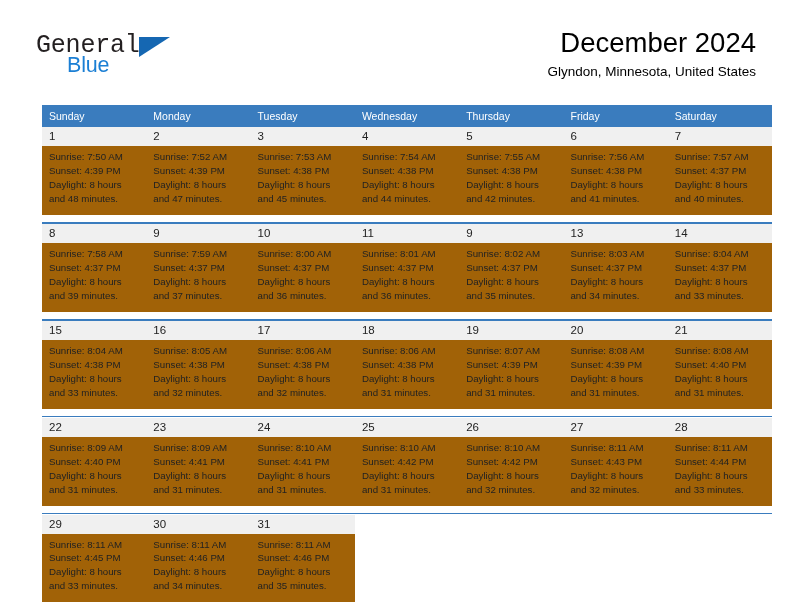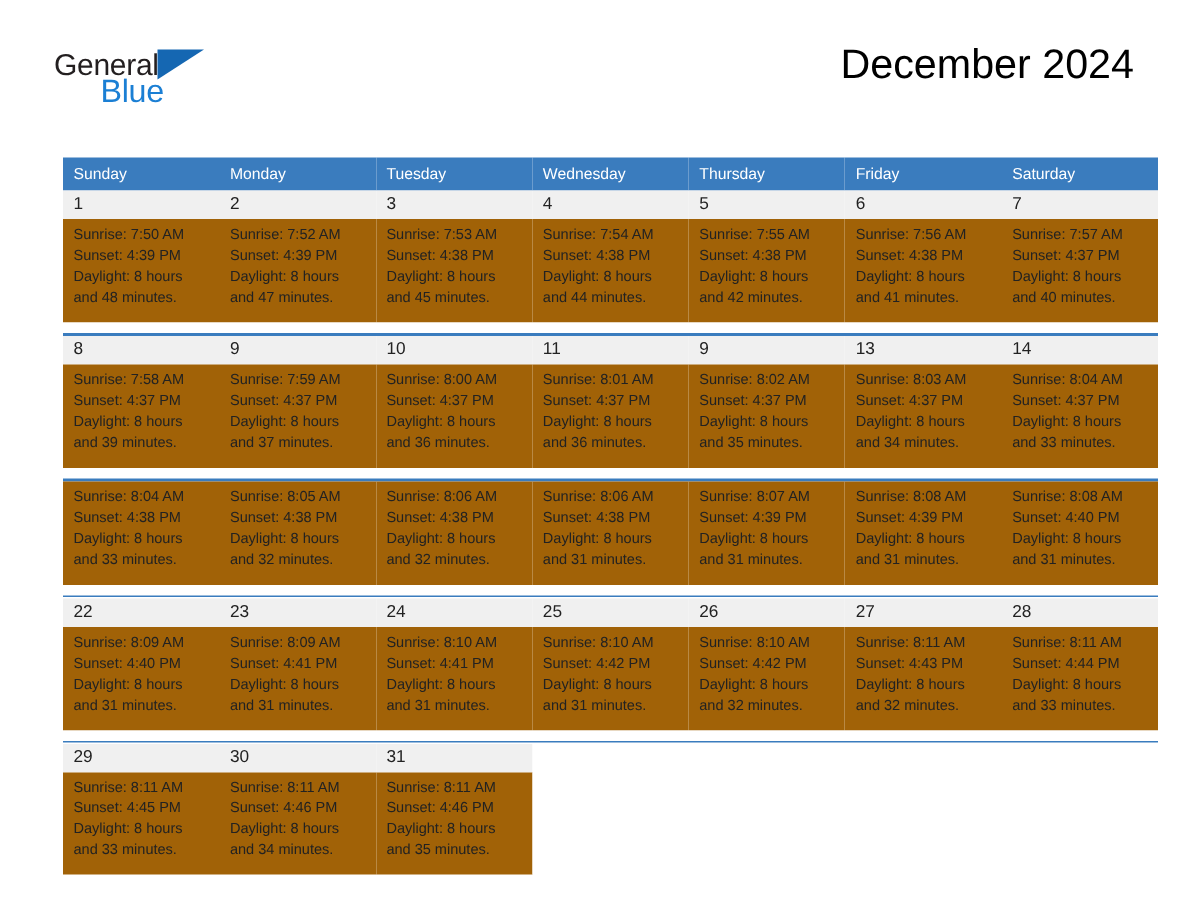--- a/index.html
+++ b/index.html
@@ -32,24 +32,24 @@
   .logo {
     position: absolute;
     left: 36px;
     top: 33px;
     width: 180px;
     height: 52px;
     line-height: 1;
     user-select: none;
   }
   .logo-general {
-    font-size: 20px;
+    font-size: 25px;
     color: #231f20;
     letter-spacing: -0.2px;
-    font-family: Liberation Sans, sans-serif;
+    font-family: Liberation Mono, monospace;
     display: inline-block;
   }
   .logo-tri {
     display: inline-block;
     width: 0;
     height: 0;
     border-left: 31px solid #1567b2;
     border-bottom: 20px solid transparent;
     vertical-align: bottom;
     margin-left: -1px;
@@ -148,20 +148,21 @@
 
   <div class="header">
 
     <div class="logo">
       <span class="logo-general">General</span><span class="logo-tri"></span>
       <span class="logo-blue">Blue</span>
     </div>
 
     <div class="title-block">
       <h1 class="cal-title">December 2024</h1>
+      <p class="cal-subtitle">Glyndon, Minnesota, United States</p>
     </div>
 
   </div>
 
   <table class="calendar">
     <colgroup>
       <col style="width:104.3px">
         <col style="width:104.3px">
         <col style="width:104.3px">
       <col style="width:104.3px">
@@ -290,20 +291,29 @@
             <span class="info-line">Sunset: 4:37 PM</span>
             <span class="info-line">Daylight: 8 hours</span>
             <span class="info-line">and 33 minutes.</span>
           </td>
         </tr>
         <tr class="week-sep">
           <td colspan="7">
             <span class="line"></span>
           </td>
         </tr>
+        <tr class="daynum-row">
+          <td>15</td>
+          <td>16</td>
+          <td>17</td>
+          <td>18</td>
+          <td>19</td>
+          <td>20</td>
+          <td>21</td>
+        </tr>
         <tr class="info-row">
           <td>
             <span class="info-line">Sunrise: 8:04 AM</span>
             <span class="info-line">Sunset: 4:38 PM</span>
             <span class="info-line">Daylight: 8 hours</span>
             <span class="info-line">and 33 minutes.</span>
           </td>
           <td>
             <span class="info-line">Sunrise: 8:05 AM</span>
             <span class="info-line">Sunset: 4:38 PM</span>

